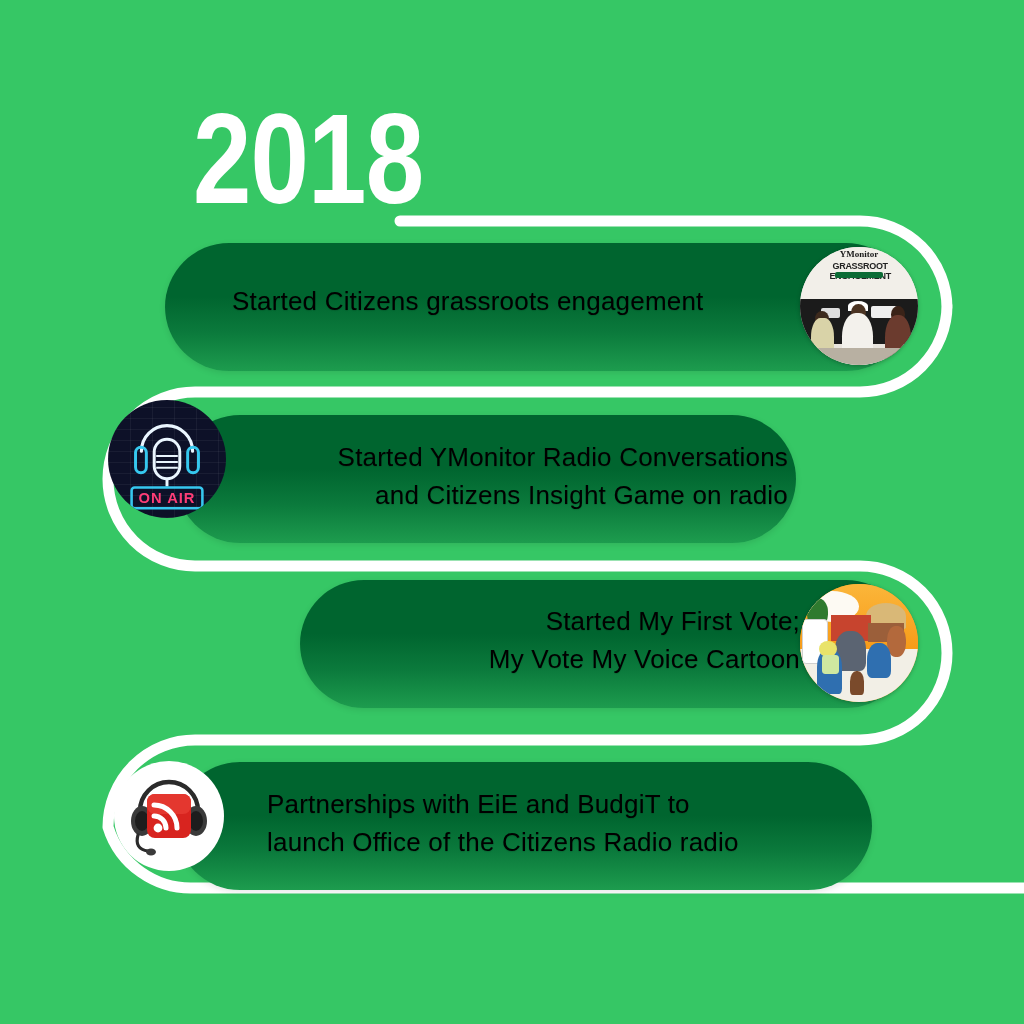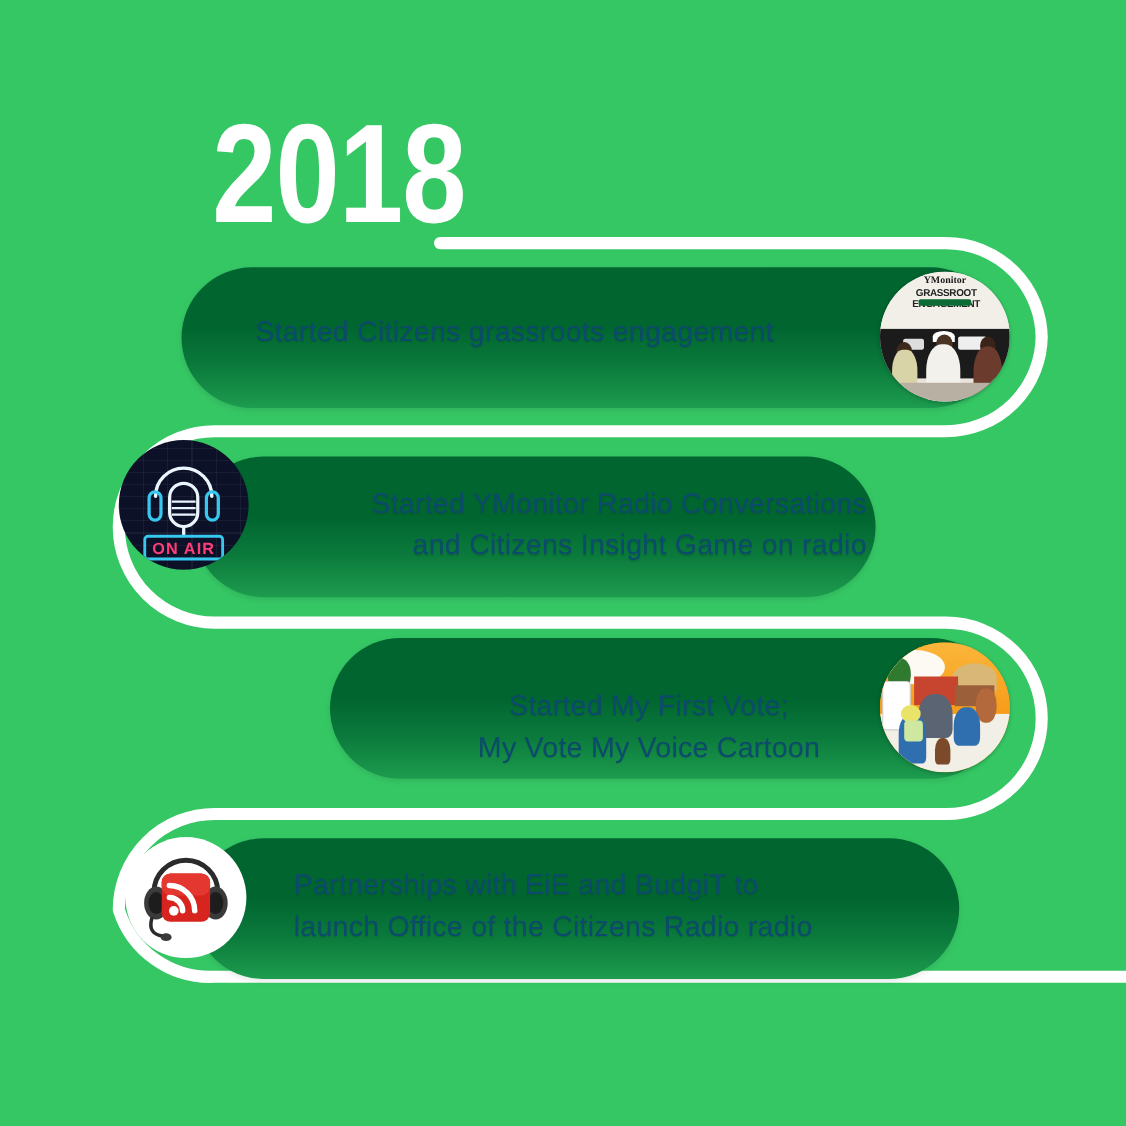--- a/index.html
+++ b/index.html
@@ -28,21 +28,21 @@
   
   .row{position:absolute;z-index:3;}
   .pill{
     position:absolute;
     border-radius:999px;
     background:linear-gradient(180deg,#00652f 0%,#00652f 42%,#0b7a3c 70%,#1d9c4e 100%);
     box-shadow:0 2px 6px rgba(0,0,0,0.10);
   }
   .pill-text{
     position:absolute;
-    color:#0c4a6e;
+    color:#000000;
     font-size:26px;
     line-height:38px;
     letter-spacing:.2px;
     white-space:pre-line;
     text-shadow:0 1px 1px rgba(0,0,0,.12);
   }
 
   
   .circle{
     position:absolute;border-radius:50%;overflow:hidden;
@@ -178,21 +178,21 @@
         <line x1="60" y1="80" x2="60" y2="88" stroke="#eaf6ff" stroke-width="3"></line>
 
         <rect x="24" y="89" width="72" height="21" rx="3" fill="none" stroke="#36c8ef" stroke-width="2.6"></rect>
         <text x="60" y="105" text-anchor="middle" font-family="Liberation Sans, sans-serif" font-size="15" font-weight="bold" fill="#ff3d77" letter-spacing="1">ON AIR</text>
       </svg>
     </div>
   </div>
 
   <div class="row">
     <div class="pill" style="left:300px;top:580px;width:610px;height:128px;"></div>
-    <div class="pill-text" style="left:380px;top:622px;width:420px;text-align:center;">Started My First Vote;
+    <div class="pill-text" style="left:380px;top:602px;width:420px;text-align:right;">Started My First Vote;
 My Vote My Voice Cartoon</div>
 
     <div class="circle photo ph-cartoon" style="left:800px;top:584px;width:118px;height:118px;">
       <div class="sky"></div>
       <div class="cloud"></div>
       <div class="tree"></div>
       <div class="hut"></div>
       <div class="wall"></div>
       <div class="hutw"></div>
       <div class="ground"></div>

